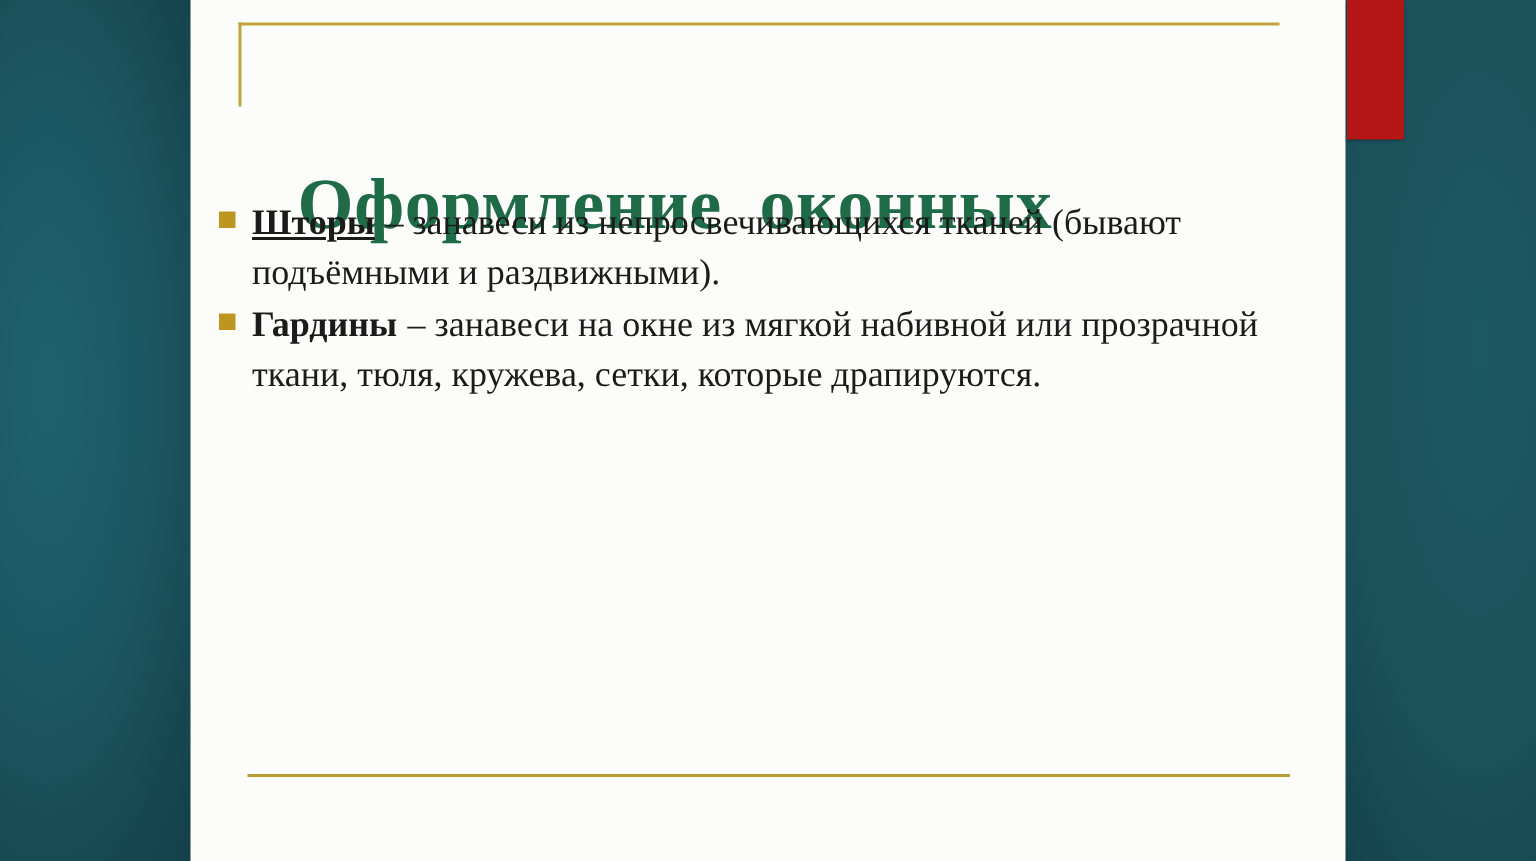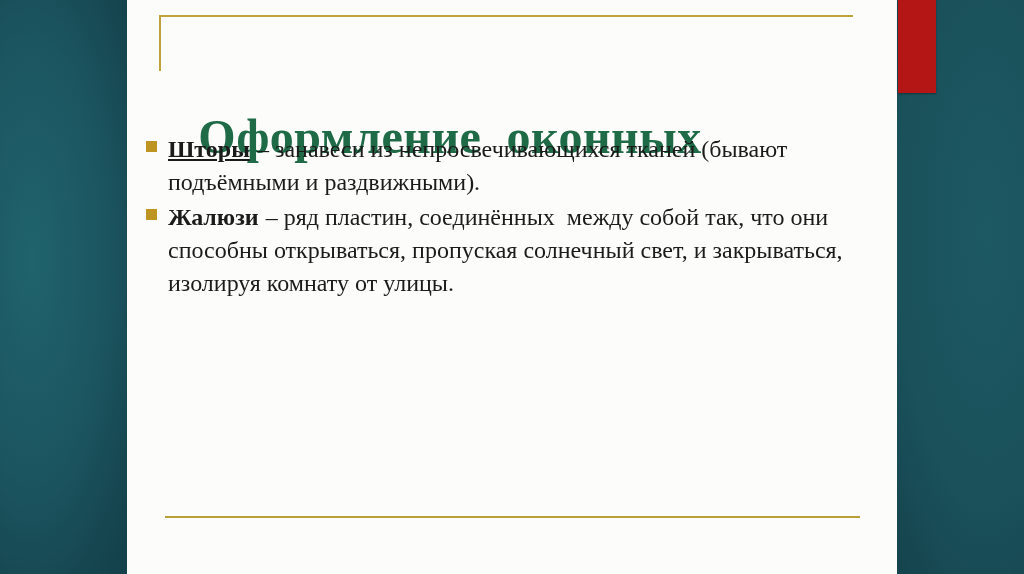--- a/index.html
+++ b/index.html
@@ -114,18 +114,18 @@
 
   <div class="rule-top-h"></div>
   <div class="rule-top-v"></div>
 
   <div class="title">
     <div>Оформление  оконных</div>
   </div>
 
   <ul class="bullets">
     <li class="first"><span class="sq"></span><span class="term">Шторы</span><span class="def">– занавеси из непросвечивающихся тканей (бывают подъёмными и раздвижными).</span></li>
-    <li><span class="sq"></span><span class="term">Жалюзи</span><span class="def">– ряд пластин, соединённых  между собой так, что они способны открываться, пропуская солнечный свет, и закрываться, изолируя комнату от улицы.</span></li>
+    <li><span class="sq"></span><span class="term">Гардины</span><span class="def">– занавеси на окне из мягкой набивной или прозрачной ткани, тюля, кружева, сетки, которые драпируются.</span></li>
   </ul>
 
   <div class="rule-bottom"></div>
 
 </div>
 
 </body></html>

